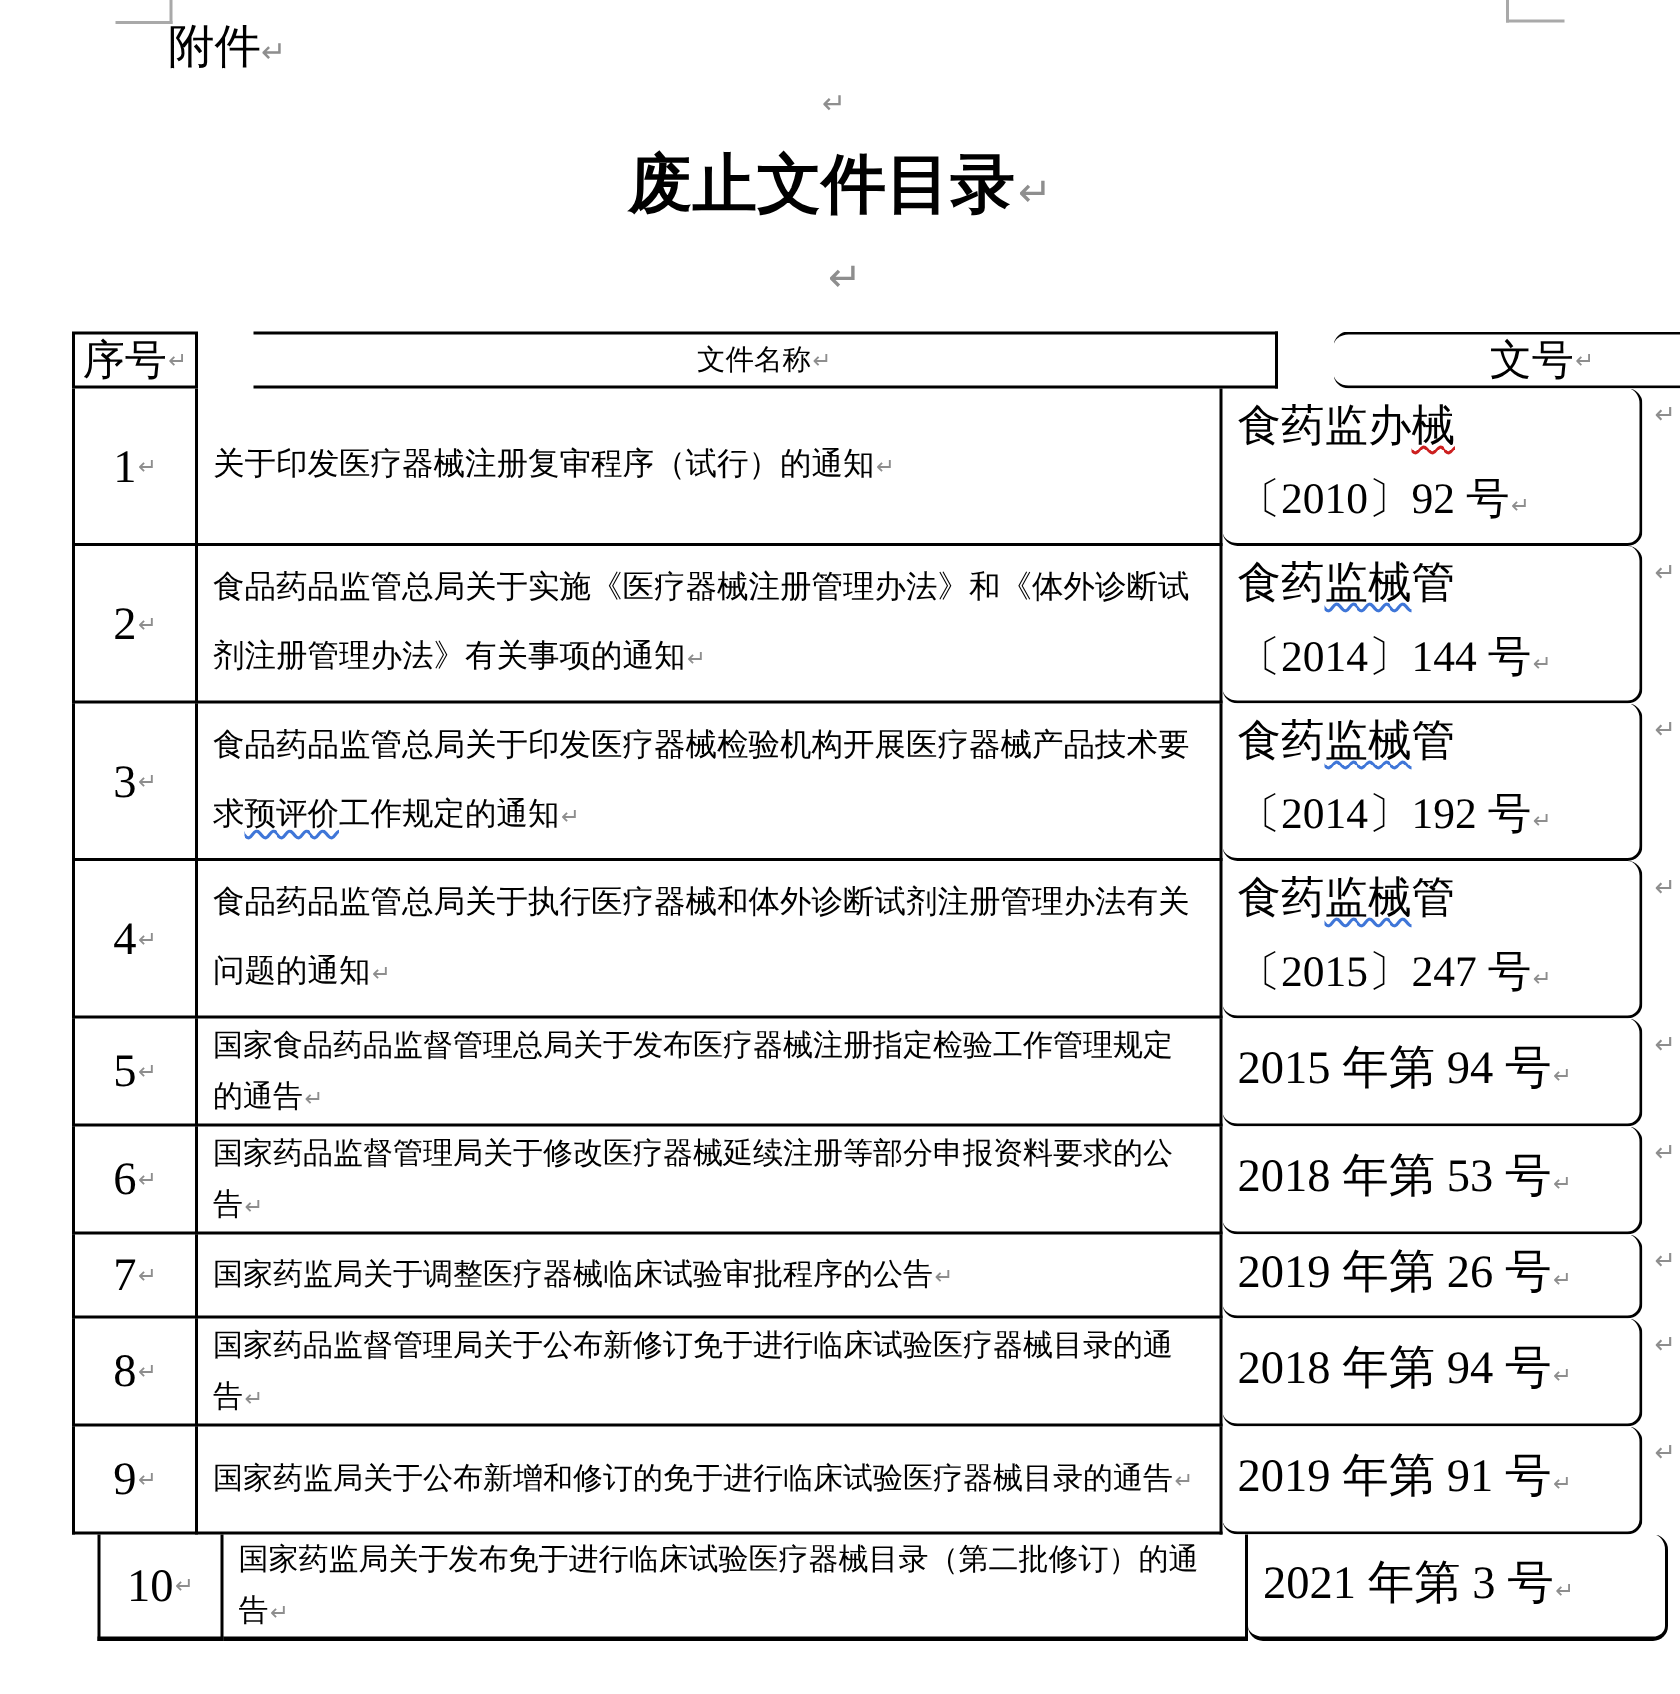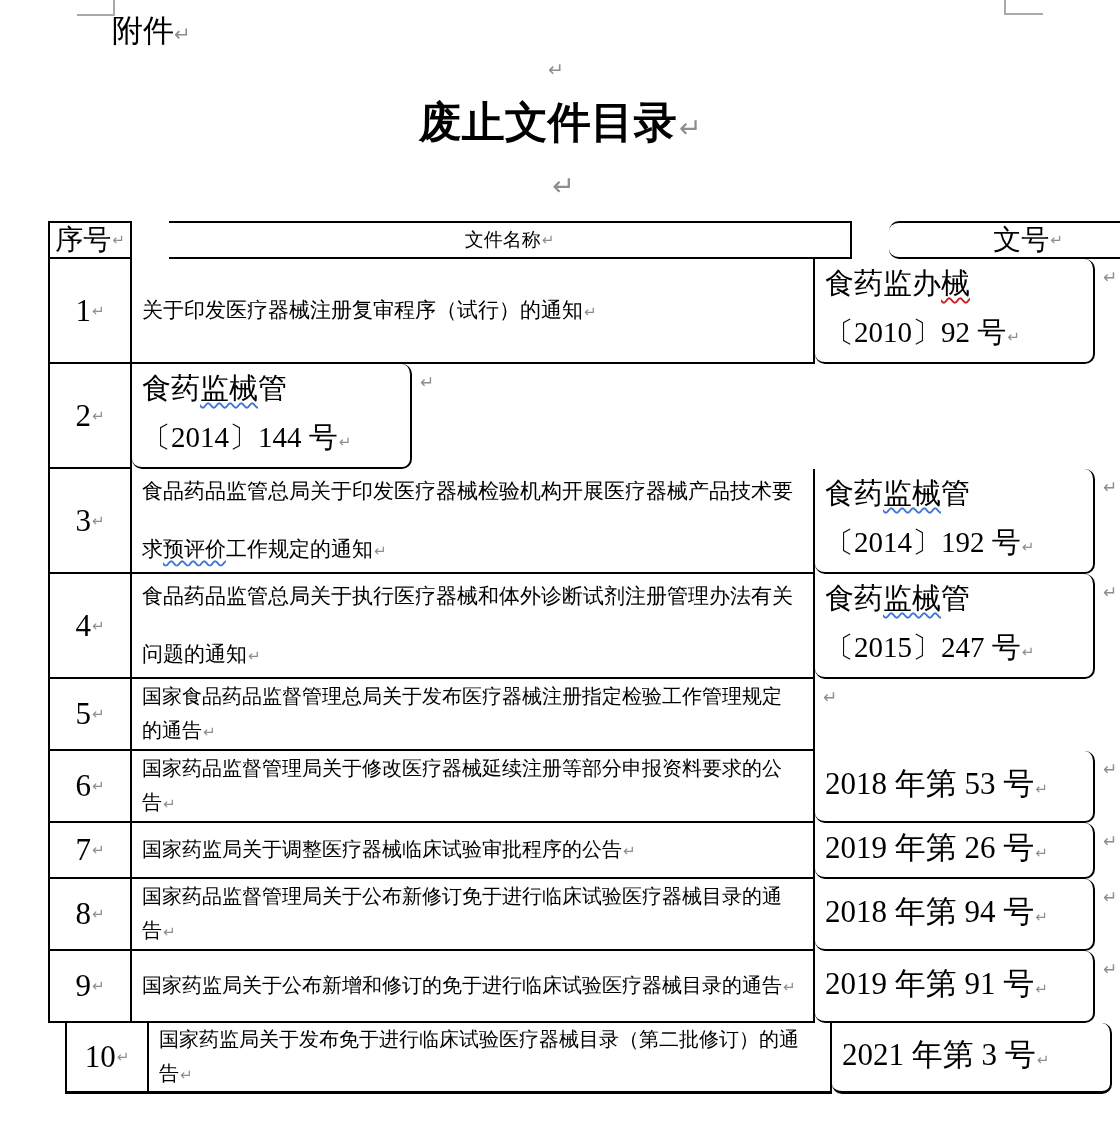--- a/index.html
+++ b/index.html
@@ -32,21 +32,21 @@
   .trow.last .cell{border-bottom:3px solid var(--border,#000);}
   .c-no{width:84px;border-left:2px solid var(--border,#000);
     align-items:center;justify-content:center;}
   .c-name{width:683px;align-items:center;padding:0 14px 0 10px;}
   .c-docno{width:280px;flex-direction:column;justify-content:center;padding-left:10px;border-radius:10px;}
   .center{justify-content:center;padding:0;}
   .hdrrow{flex-direction:row;align-items:center;justify-content:center;padding-left:0;}
   .hdr-big{font-size:28px;}
   .hdr-small{font-size:19px;}
   .no-text{font-family:"Liberation Serif","DejaVu Serif",serif;font-size:31px;}
-  .name-text{font-size:21px;line-height:58px;text-align:left;}
+  .name-text{font-size:21px;line-height:46px;text-align:left;}
   .trow.short .name-text{font-size:20px;line-height:34px;}
   .docno-cjk{font-size:29px;line-height:49px;}
   .docno-num{font-family:"Liberation Serif","DejaVu Serif",serif;font-size:29px;line-height:49px;}
   .docno-year{font-family:"Liberation Serif","DejaVu Serif",serif;font-size:31px;line-height:36px;}
   .cell .pmark{font-size:15px;margin-left:1px;}
   .rowmark{align-self:flex-start;margin-left:8px;padding-top:8px;font-size:17px;}
   .wavy-red{text-decoration-line:underline;text-decoration-style:wavy;
     text-decoration-color:var(--wavy-red,#d03020);text-decoration-thickness:1.5px;
     text-underline-offset:4px;}
   .wavy-blue{text-decoration-line:underline;text-decoration-style:wavy;
@@ -95,20 +95,23 @@
         <div class="docno-cjk"><span>食药监办</span><span class="wavy-red">械</span></div>
         <div class="docno-num"><span>〔2010〕92 号</span><span class="pmark">↵</span></div>
       </div>
       <span class="pmark rowmark">↵</span>
     </div>
     <div class="trow tall" style="height: 105px;">
       <div class="cell c-no">
         <span class="no-text">2</span>
         <span class="pmark">↵</span>
       </div>
+      <div class="cell c-name">
+        <div class="name-text"><span>食品药品监管总局关于实施《医疗器械注册管理办法》和《体外诊断试剂注册管理办法》有关事项的通知</span><span class="pmark">↵</span></div>
+      </div>
       <div class="cell c-docno">
         <div class="docno-cjk"><span>食药</span><span class="wavy-blue">监械</span><span>管</span></div>
         <div class="docno-num"><span>〔2014〕144 号</span><span class="pmark">↵</span></div>
       </div>
       <span class="pmark rowmark">↵</span>
     </div>
     <div class="trow tall" style="height: 105px;">
       <div class="cell c-no">
         <span class="no-text">3</span>
         <span class="pmark">↵</span>
@@ -137,20 +140,23 @@
       <span class="pmark rowmark">↵</span>
     </div>
     <div class="trow short" style="height: 72px;">
       <div class="cell c-no">
         <span class="no-text">5</span>
         <span class="pmark">↵</span>
       </div>
       <div class="cell c-name">
         <div class="name-text"><span>国家食品药品监督管理总局关于发布医疗器械注册指定检验工作管理规定的通告</span><span class="pmark">↵</span></div>
       </div>
+      <div class="cell c-docno">
+        <div class="docno-year"><span>2015 年第 94 号</span><span class="pmark">↵</span></div>
+      </div>
       <span class="pmark rowmark">↵</span>
     </div>
     <div class="trow short" style="height: 72px;">
       <div class="cell c-no">
         <span class="no-text">6</span>
         <span class="pmark">↵</span>
       </div>
       <div class="cell c-name">
         <div class="name-text"><span>国家药品监督管理局关于修改医疗器械延续注册等部分申报资料要求的公告</span><span class="pmark">↵</span></div>
       </div>

